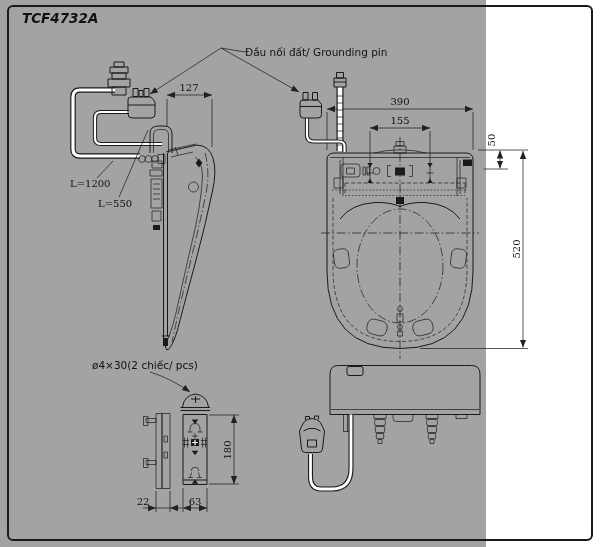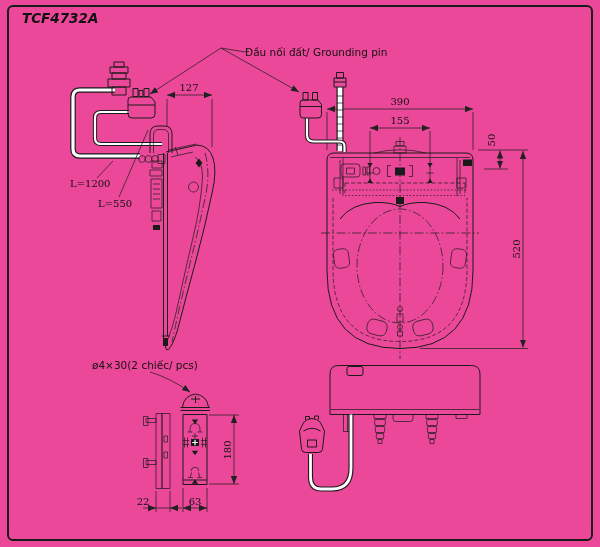--- a/index.html
+++ b/index.html
@@ -1,16 +1,16 @@
 <!DOCTYPE html>
 <html><head>
 <meta charset="utf-8">
 <style>
   html,body{margin:0;padding:0;background:#fff}
-  .page{width:600px;height:547px;position:relative;background:#ec4899}
+  .page{width:486px;height:547px;position:relative;background:#a3a3a3}
   svg{display:block}
   .s{fill:none;stroke:#1a1a1a;stroke-width:1;stroke-linejoin:round;stroke-linecap:butt}
   .t{stroke-width:.7}
   .w{fill:none;stroke:#fff;stroke-linejoin:round;stroke-linecap:butt}
   .f{fill:#1a1a1a;stroke:none}
   .dm{fill:none;stroke:#222;stroke-width:.75}
   .d{stroke-dasharray:4 2.2}
   .o{stroke-dasharray:1.5 1.9}
   .c{stroke-dasharray:9 2.5 1.6 2.5}
   text{font-family:"DejaVu Serif","Liberation Serif",serif;fill:#111}

